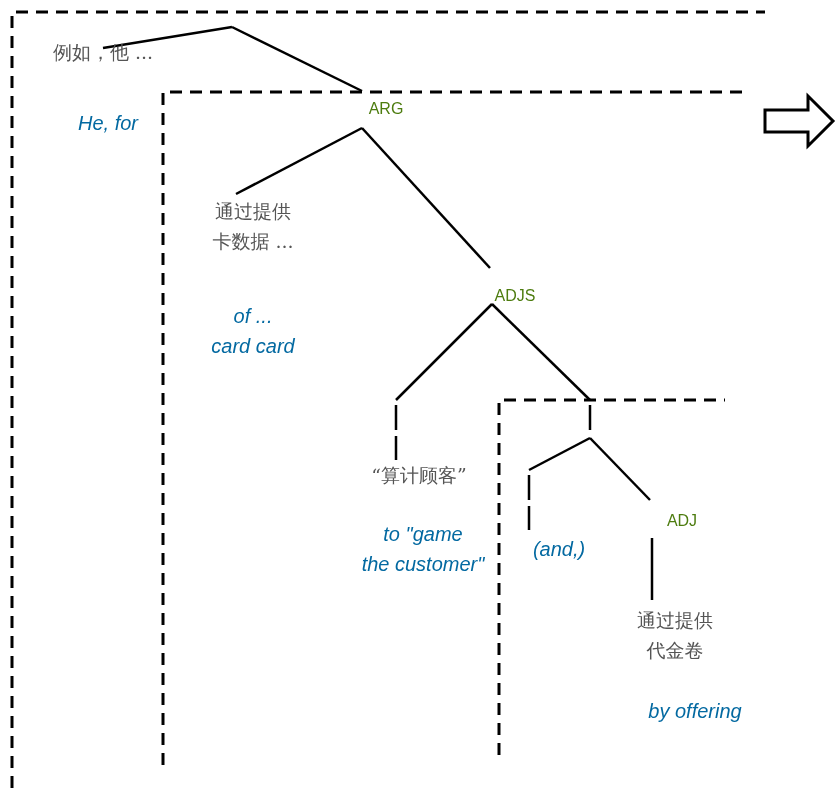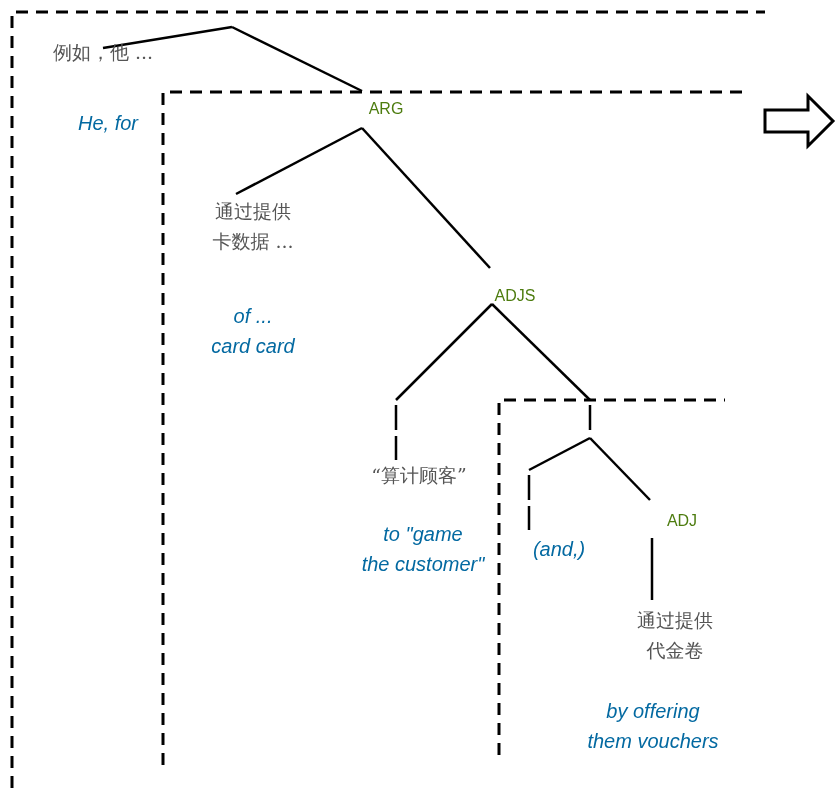--- a/index.html
+++ b/index.html
@@ -61,16 +61,15 @@
   <div>to "game</div>
   <div>the customer"</div>
 </div>
 
 <div class="lbl en" style="left:500px;top:534px;width:72px;">(and,)</div>
 
 <div class="lbl zh" style="left:592px;top:605px;width:120px;">
   <div>通过提供</div>
   <div>代金卷</div>
 </div>
-<div class="lbl en" style="left:545px;top:696px;width:170px;">
+<div class="lbl en" style="left:587px;top:696px;width:170px;">
   <div>by offering</div>
-  <div>them vouchers</div>
 </div>
 
 </body></html>

